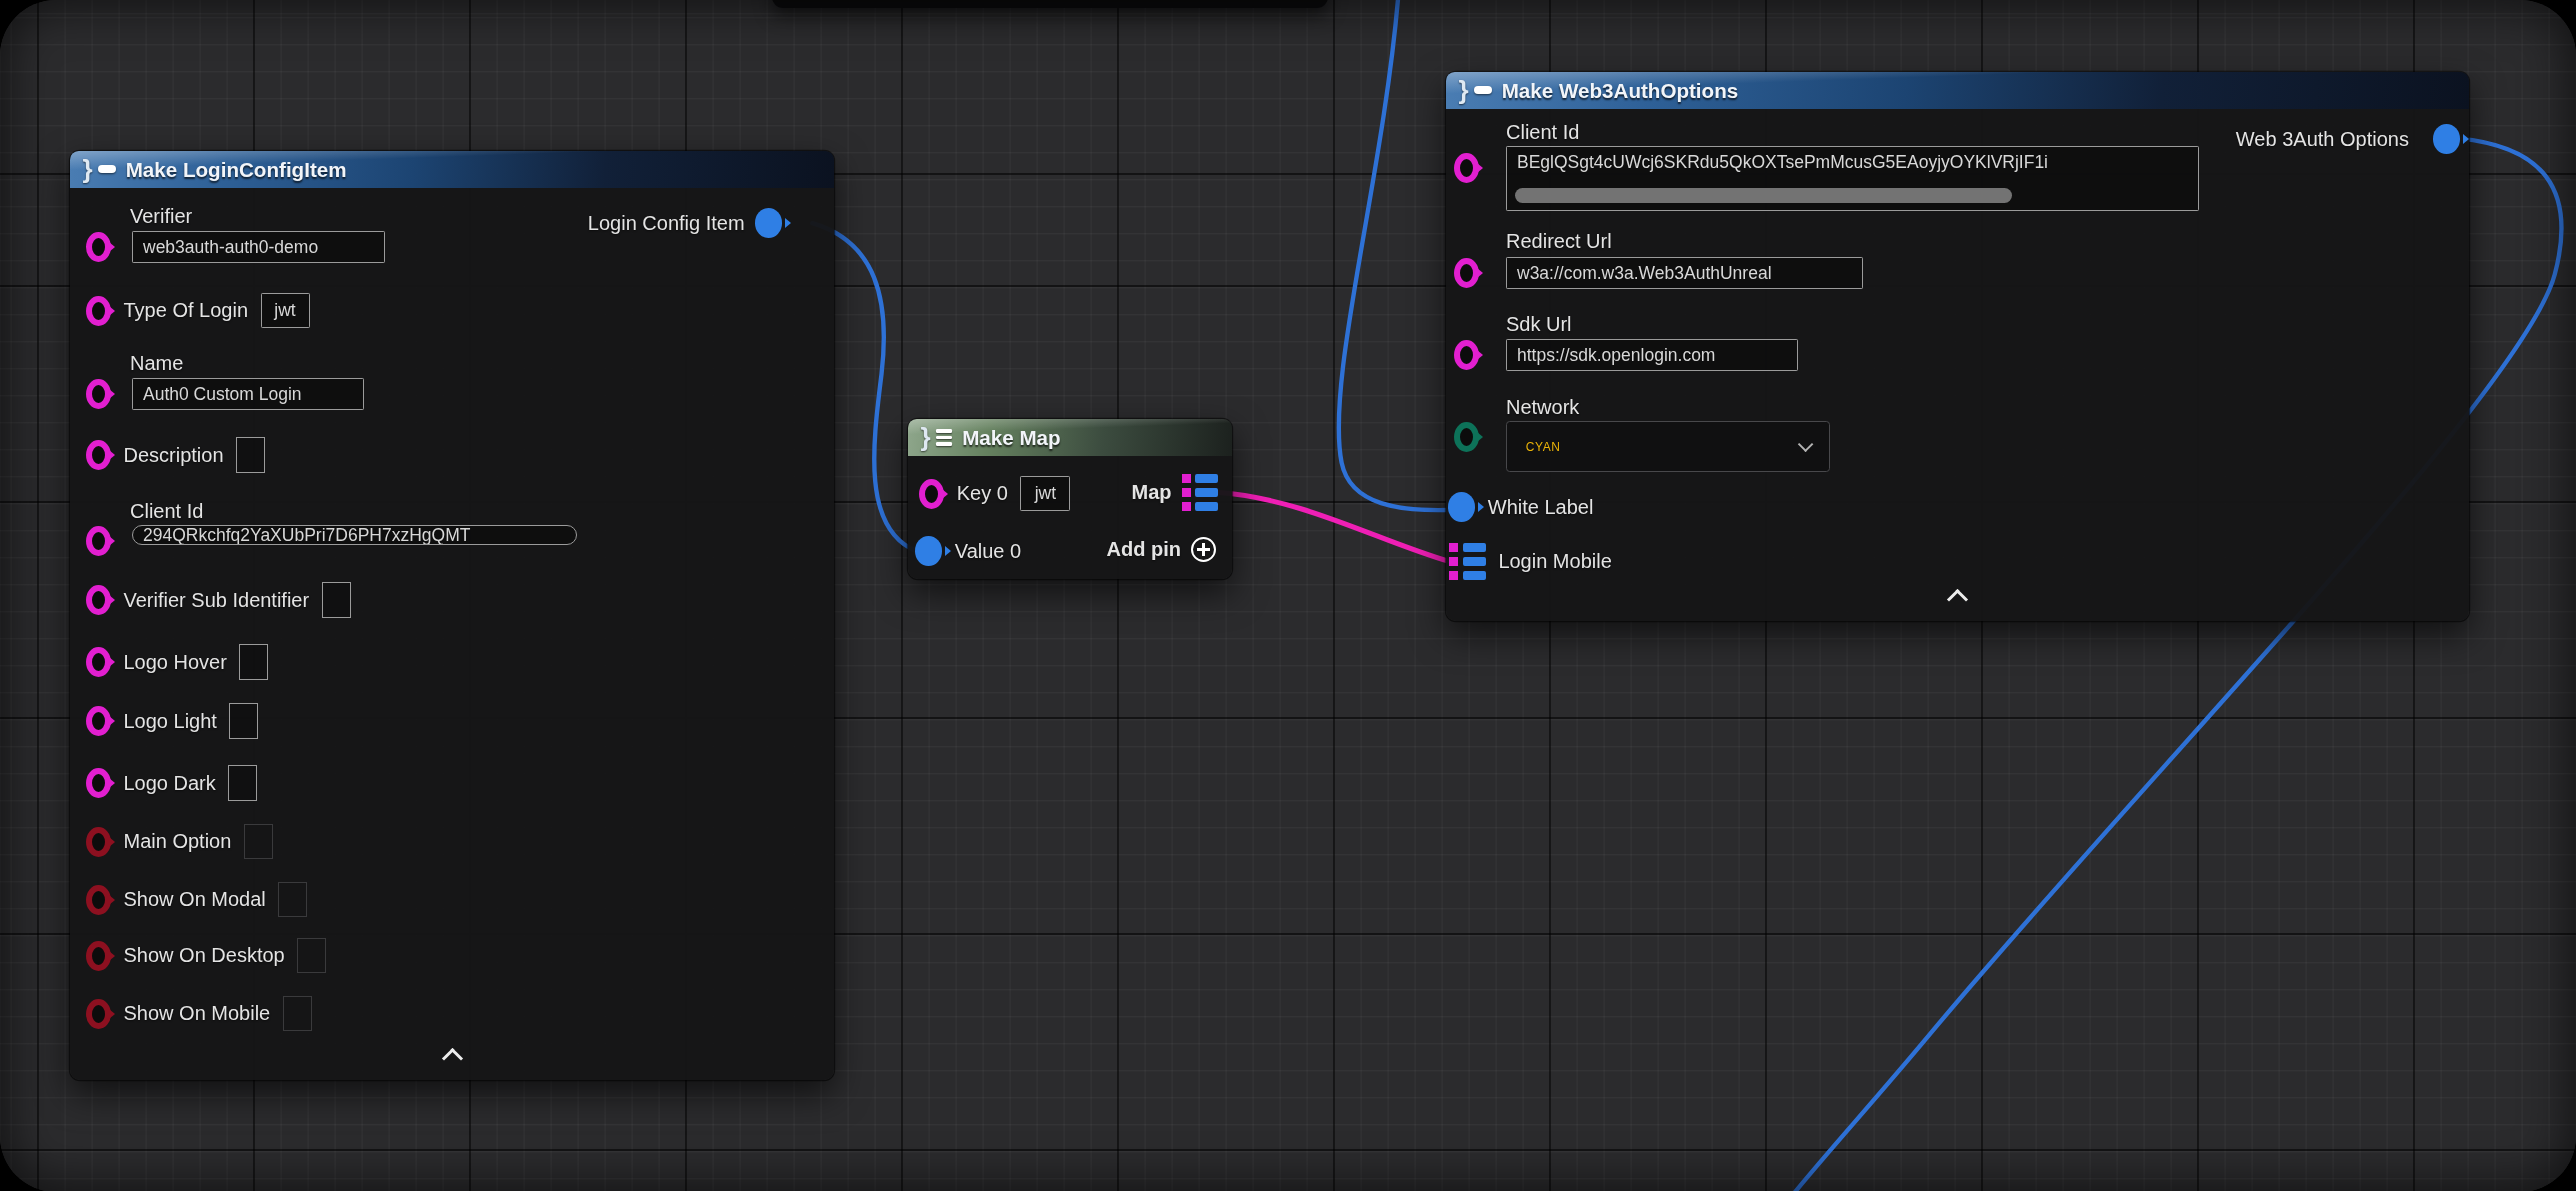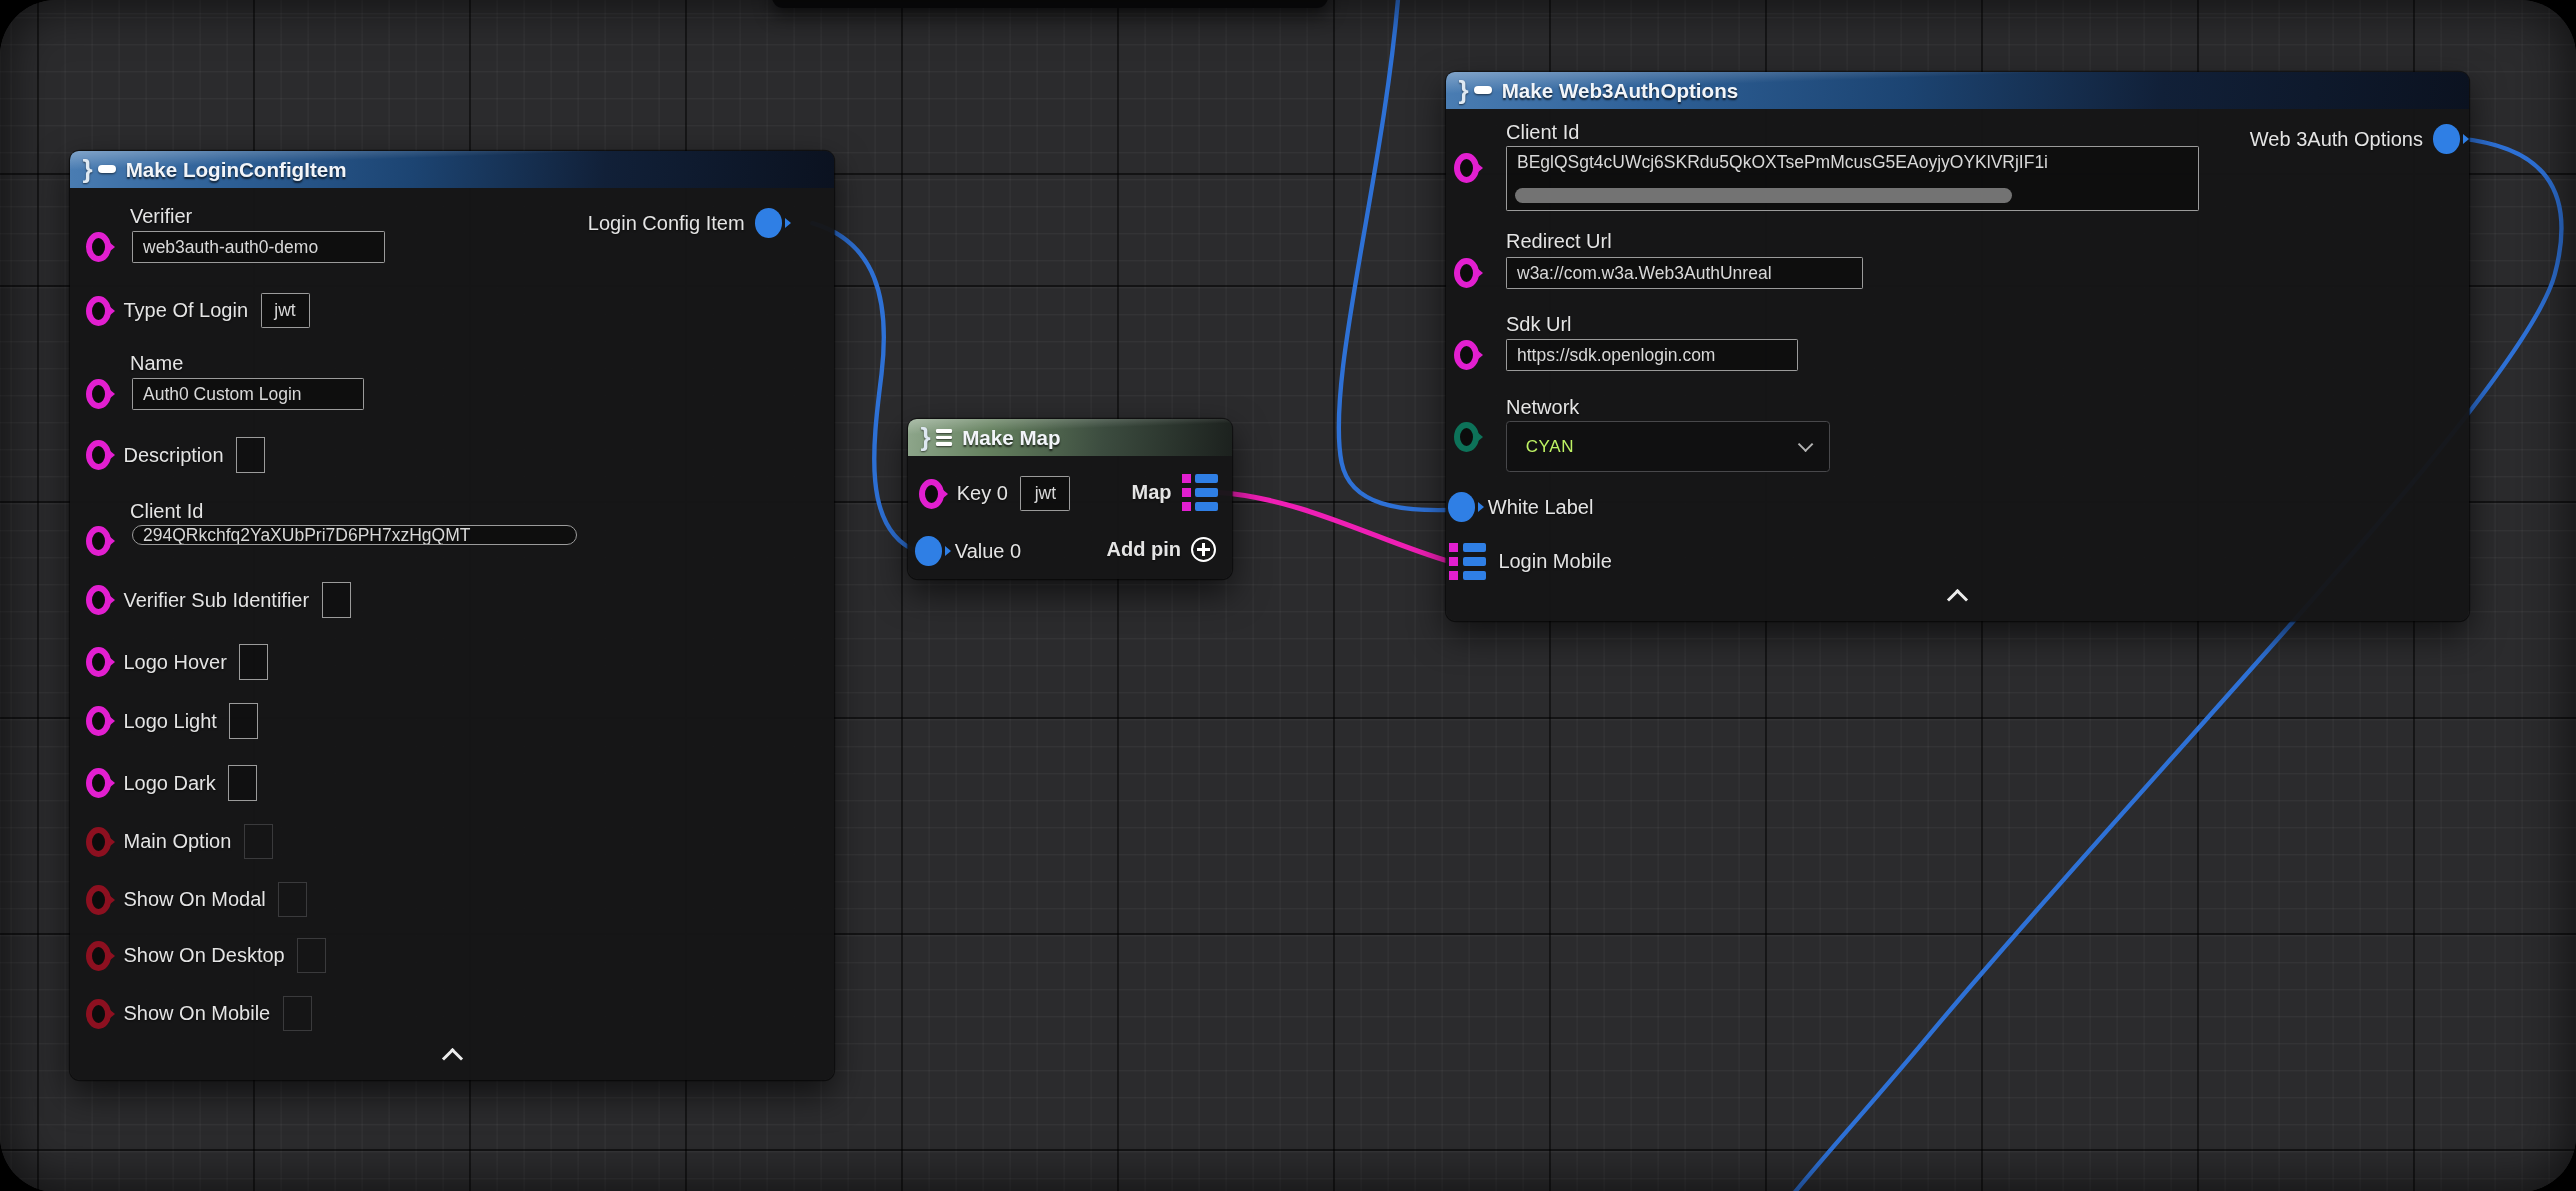--- a/index.html
+++ b/index.html
@@ -51,21 +51,21 @@
             border-left:6.2px solid var(--c);border-top:5px solid transparent;border-bottom:5px solid transparent;}
   .pin-map{display:grid;grid-template-columns:9.4px 23px;grid-auto-rows:9.4px;gap:4.4px;flex:none;}
   .pin-map .mk{background:#e21fd0;}
   .pin-map .mv{background:#2f7fe5;border-radius:1.9px;}
 
   .irow{position:absolute;display:flex;align-items:center;gap:12.5px;}
   .abs{position:absolute;}
 
   .dd{width:324px;height:51px;background:#101011;border:1.9px solid #48484b;border-radius:3.7px;
       display:flex;align-items:center;justify-content:space-between;padding:0 18.7px;}
-  .ddtext{color:#bef264;font-size:17px;letter-spacing:0.6px;}
+  .ddtext{color:#eab308;font-size:12px;letter-spacing:0.6px;}
   .ddchev{width:10.6px;height:10.6px;border-left:2.5px solid #b3b3b3;border-bottom:2.5px solid #b3b3b3;
           transform:rotate(-45deg);margin-top:-5px;}
 
   .chev{position:absolute;left:50%;bottom:13.7px;width:15px;height:15px;margin-left:-7.5px;
         border-left:3.7px solid #ededed;border-top:3.7px solid #ededed;transform:rotate(45deg);}
   .plus{width:25px;height:25px;border:2.5px solid #fff;border-radius:50%;position:relative;flex:none;}
   .plus::before{content:"";position:absolute;left:4.4px;right:4.4px;top:50%;height:2.5px;margin-top:-1.2px;background:#fff;}
   .plus::after{content:"";position:absolute;top:4.4px;bottom:4.4px;left:50%;width:2.5px;margin-left:-1.2px;background:#fff;}
 
   .scrollbar{position:absolute;left:7.5px;bottom:7.5px;height:15px;width:72%;background:#737373;border-radius:7.5px;}
@@ -220,21 +220,21 @@
 
     <div class="node" style="left:1446px;top:72px;width:1023px;height:549px;">
       <div class="nhead blue">
         <span class="hicon">
             <span class="brace">}</span>
             <span class="pill"></span>
           </span>
         <span class="ntitle">Make Web3AuthOptions</span>
       </div>
 
-      <div class="irow" style="right:8.7px;top:52px;gap:10px;">
+      <div class="irow" style="right:8.7px;top:52px;gap:24px;">
         <span class="plabel">Web 3Auth Options</span>
         <span class="pin-solid" style="--c:#2f7fe5;"></span>
       </div>
 
       <span class="plabel abs" style="left:60px;top:49px;">Client Id</span>
       <span class="pin-ring abs" style="--c:#e21fd0;left:7.5px;top:81px;"></span>
       <div class="field abs" style="left:60px;top:74px;width:693px;height:65px;align-items:flex-start;padding-top:5px;">
         <span>BEglQSgt4cUWcj6SKRdu5QkOXTsePmMcusG5EAoyjyOYKlVRjIF1i</span>
         <span class="scrollbar"></span>
       </div>

